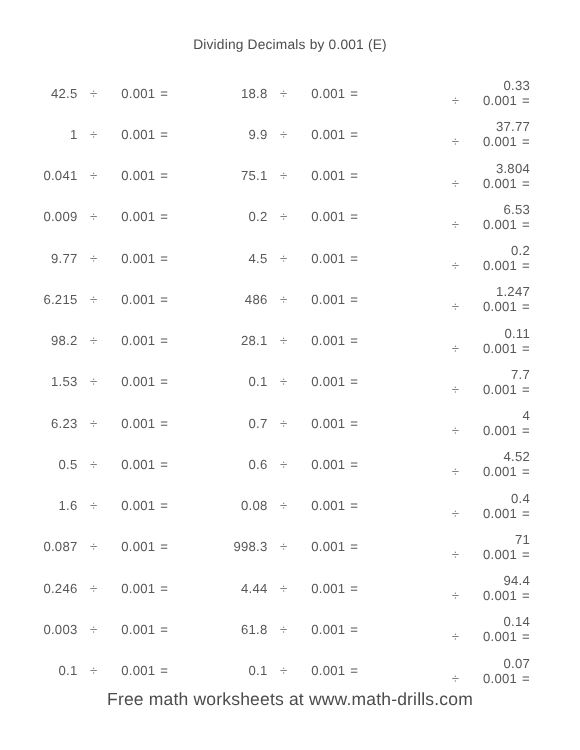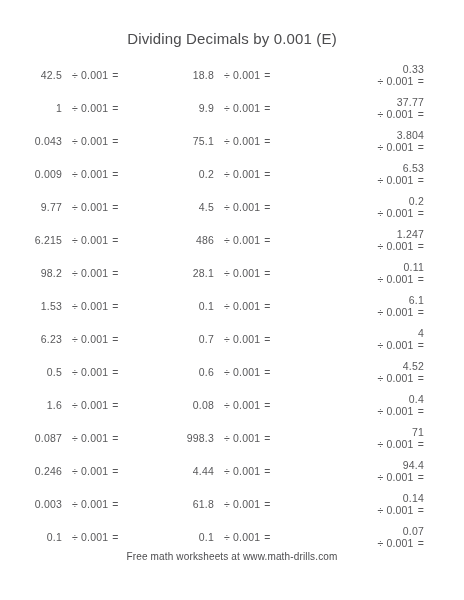--- a/index.html
+++ b/index.html
@@ -20,21 +20,21 @@
     width: 464px;
     height: 600px;
     box-sizing: border-box;
   }
   .title {
     position: absolute;
     top: 30px;
     left: 0;
     width: 464px;
     text-align: center;
-    font-size: 15px;
+    font-size: 11px;
     color: #4c4c4e;
     letter-spacing: 0.15px;
     white-space: nowrap;
   }
   .problems {
     position: absolute;
     top: 58px;
     left: 0;
     width: 464px;
   }
@@ -63,29 +63,29 @@
   .cell-1 .operand { width: 62px; }
   .cell-2 .operand { width: 62px; }
   .cell-3 .operand { width: 72px; }
 
   .opgroup {
     flex: 0 0 auto;
     padding-left: 10px;
     text-align: left;
   }
   .divisor-sym { padding-right: 3px; }
-  .divisor-val { padding-right: 4px; }
+  .divisor-val { padding-right: 4px; margin-left: 16px; }
 
   .footer {
     position: absolute;
     top: 551px;
     left: 0;
     width: 464px;
     text-align: center;
-    font-size: 10px;
+    font-size: 14px;
     color: #4c4c4e;
     letter-spacing: 0.15px;
     white-space: nowrap;
   }
 </style>
 </head>
 <body>
 
 <div class="sheet">
 
@@ -115,21 +115,21 @@
           <span class="operand">9.9</span>
           <span class="opgroup"><span class="divisor-sym">÷</span><span class="divisor-val">0.001</span><span class="equals-sign">=</span></span>
         </div>
         <div class="cell cell-3">
           <span class="operand">37.77</span>
           <span class="opgroup"><span class="divisor-sym">÷</span><span class="divisor-val">0.001</span><span class="equals-sign">=</span></span>
         </div>
       </div>
       <div class="row">
         <div class="cell cell-1">
-          <span class="operand">0.043</span>
+          <span class="operand">0.041</span>
           <span class="opgroup"><span class="divisor-sym">÷</span><span class="divisor-val">0.001</span><span class="equals-sign">=</span></span>
         </div>
         <div class="cell cell-2">
           <span class="operand">75.1</span>
           <span class="opgroup"><span class="divisor-sym">÷</span><span class="divisor-val">0.001</span><span class="equals-sign">=</span></span>
         </div>
         <div class="cell cell-3">
           <span class="operand">3.804</span>
           <span class="opgroup"><span class="divisor-sym">÷</span><span class="divisor-val">0.001</span><span class="equals-sign">=</span></span>
         </div>
@@ -193,21 +193,21 @@
       <div class="row">
         <div class="cell cell-1">
           <span class="operand">1.53</span>
           <span class="opgroup"><span class="divisor-sym">÷</span><span class="divisor-val">0.001</span><span class="equals-sign">=</span></span>
         </div>
         <div class="cell cell-2">
           <span class="operand">0.1</span>
           <span class="opgroup"><span class="divisor-sym">÷</span><span class="divisor-val">0.001</span><span class="equals-sign">=</span></span>
         </div>
         <div class="cell cell-3">
-          <span class="operand">6.1</span>
+          <span class="operand">7.7</span>
           <span class="opgroup"><span class="divisor-sym">÷</span><span class="divisor-val">0.001</span><span class="equals-sign">=</span></span>
         </div>
       </div>
       <div class="row">
         <div class="cell cell-1">
           <span class="operand">6.23</span>
           <span class="opgroup"><span class="divisor-sym">÷</span><span class="divisor-val">0.001</span><span class="equals-sign">=</span></span>
         </div>
         <div class="cell cell-2">
           <span class="operand">0.7</span>

